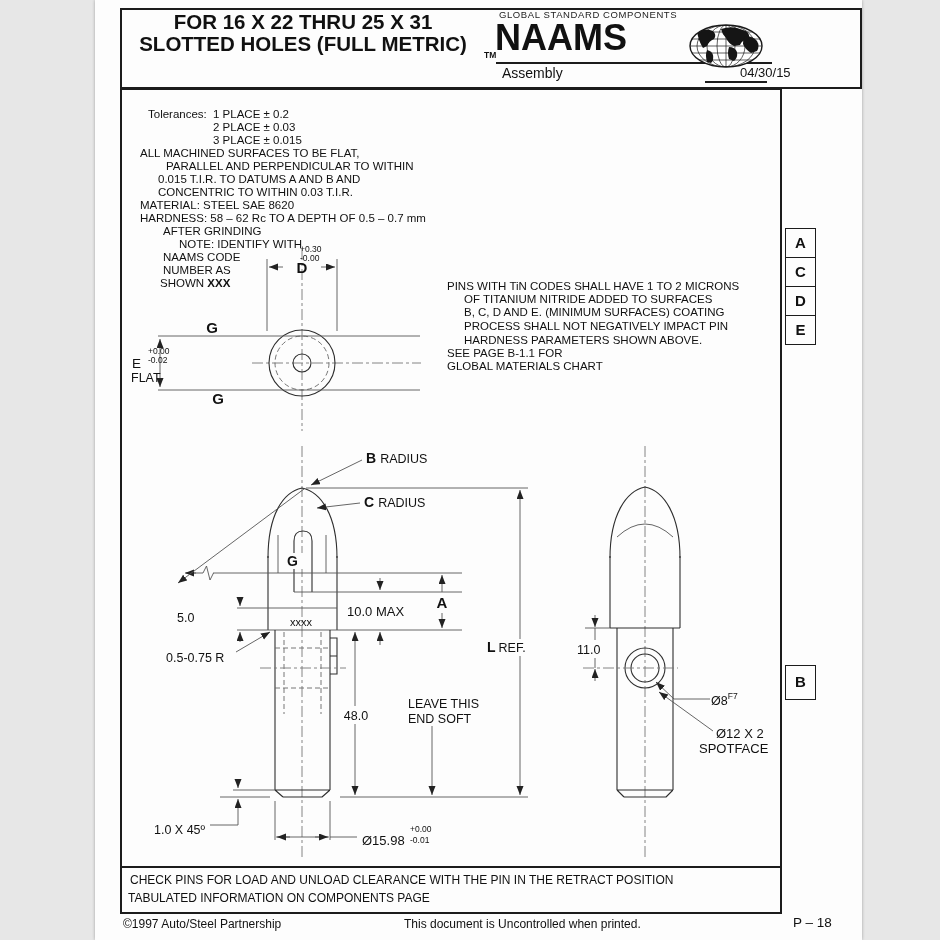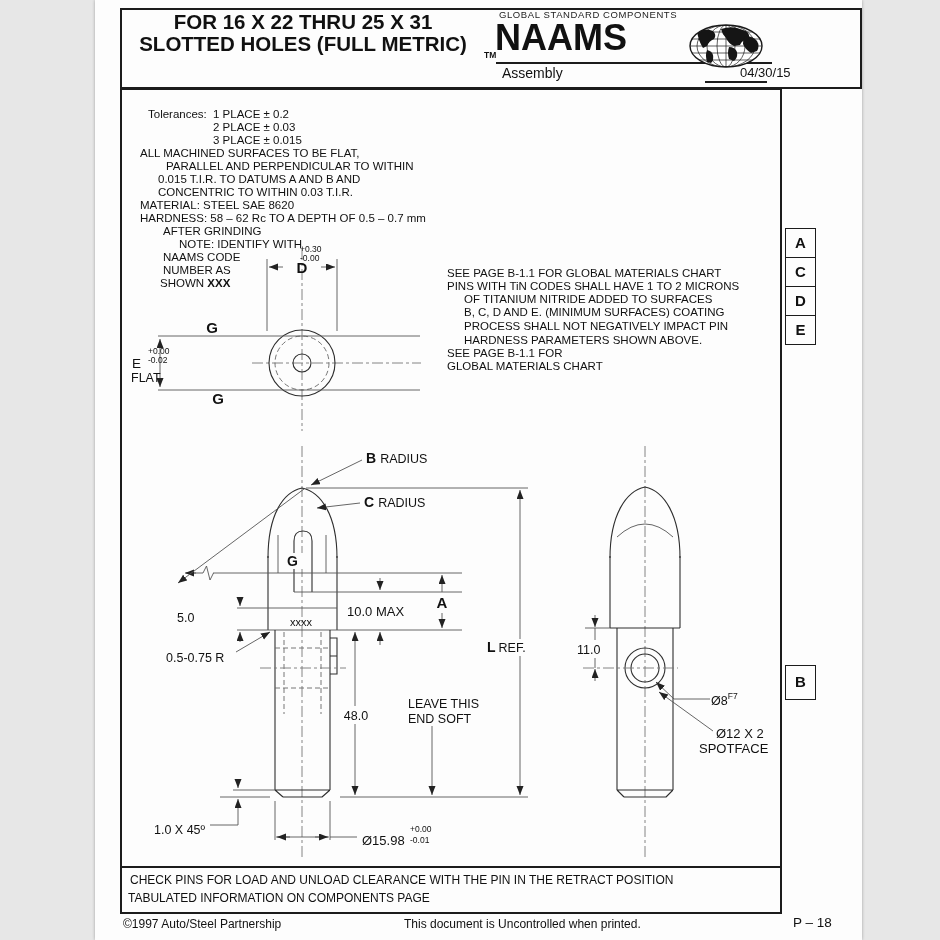--- a/index.html
+++ b/index.html
@@ -89,21 +89,20 @@
   <div class="abs note" style="left:158px;top:173px;">0.015 T.I.R. TO DATUMS A AND B AND</div>
   <div class="abs note" style="left:158px;top:186px;">CONCENTRIC TO WITHIN 0.03 T.I.R.</div>
   <div class="abs note" style="left:140px;top:199px;">MATERIAL: STEEL SAE 8620</div>
   <div class="abs note" style="left:140px;top:212px;">HARDNESS: 58 – 62 Rc TO A DEPTH OF 0.5 – 0.7 mm</div>
   <div class="abs note" style="left:163px;top:225px;">AFTER GRINDING</div>
   <div class="abs note" style="left:140px;top:238px;margin-left:39px;">NOTE: IDENTIFY WITH</div>
   <div class="abs note" style="left:163px;top:251px;">NAAMS CODE</div>
   <div class="abs note" style="left:163px;top:264px;">NUMBER AS</div>
   <div class="abs note" style="left:160px;top:277px;"><span>SHOWN</span> <span class="b">XXX</span></div>
 
-  <div class="abs note" style="left:447px;top:267px;">SEE PAGE B-1.1 FOR GLOBAL MATERIALS CHART</div>
   <div class="abs note" style="left:447px;top:280px;">PINS WITH TiN CODES SHALL HAVE 1 TO 2 MICRONS</div>
   <div class="abs note" style="left:464px;top:293px;">OF TITANIUM NITRIDE ADDED TO SURFACES</div>
   <div class="abs note" style="left:464px;top:306px;">B, C, D AND E. (MINIMUM SURFACES) COATING</div>
   <div class="abs note" style="left:464px;top:320px;">PROCESS SHALL NOT NEGATIVELY IMPACT PIN</div>
   <div class="abs note" style="left:464px;top:334px;">HARDNESS PARAMETERS SHOWN ABOVE.</div>
   <div class="abs note" style="left:447px;top:347px;">SEE PAGE B-1.1 FOR</div>
   <div class="abs note" style="left:447px;top:360px;">GLOBAL MATERIALS CHART</div>
 
   <svg class="abs" style="left:120px;top:240px;" width="660" height="628" viewBox="120 240 660 628">
     <defs>

